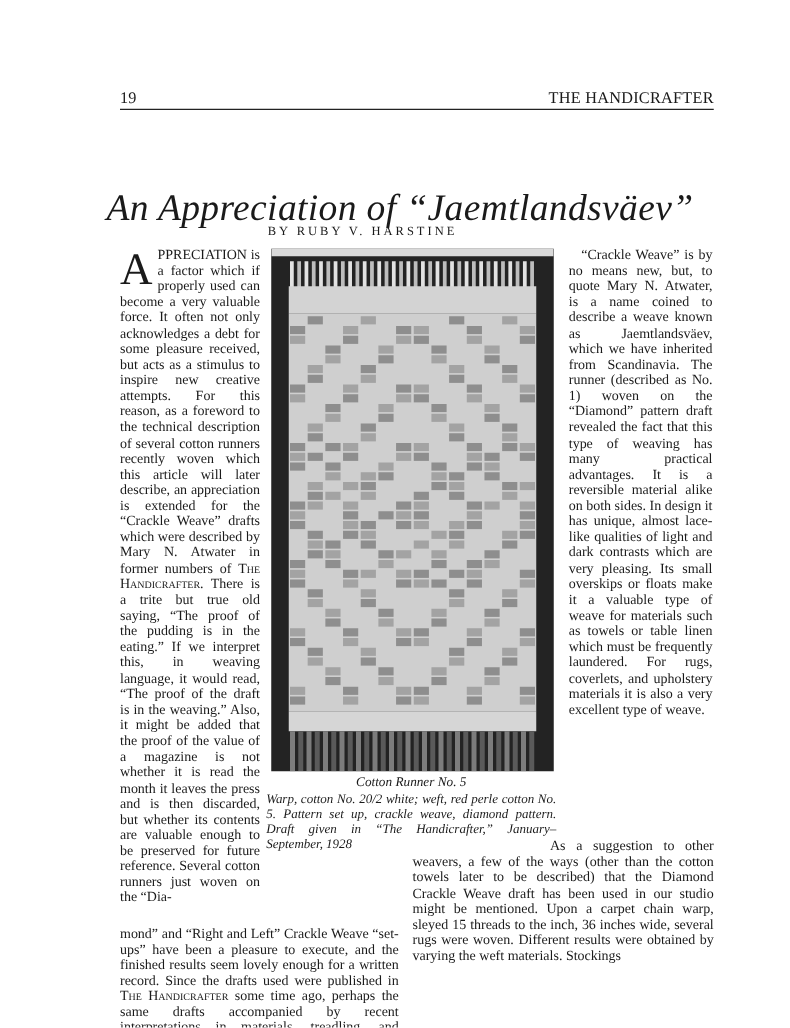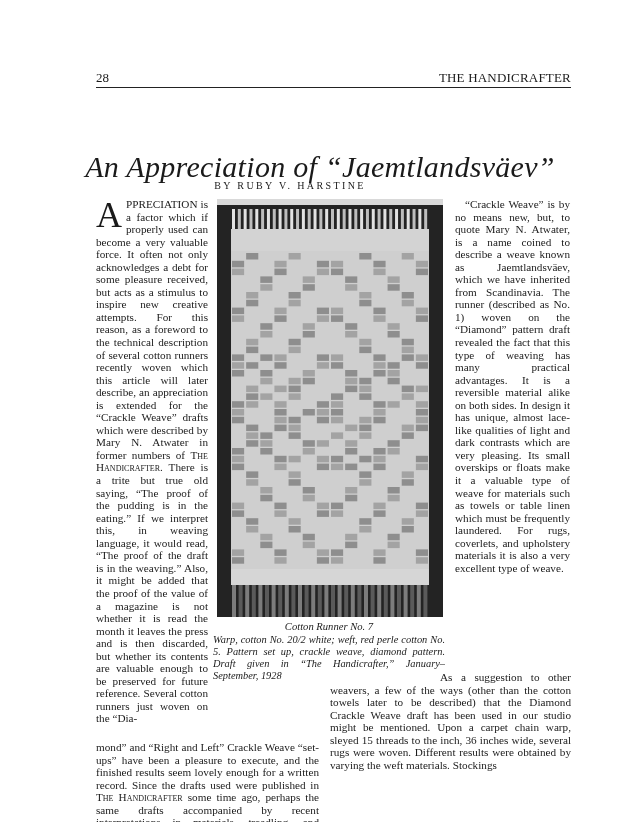--- a/index.html
+++ b/index.html
@@ -46,21 +46,21 @@
     left: 213px; top: 621px; width: 232px; font-style: italic;
     font-size: 10.4px; line-height: 12px; text-align: justify;
   }
   .caption .cap-title { text-align: center; font-size: 10.6px; margin-bottom: 1px; }
   .caption .cap-body { text-align-last: left; }
 </style>
 </head>
 <body>
 
 <div class="abs running-head">
-  <span class="page-no">28</span>
+  <span class="page-no">19</span>
   <span class="journal">THE HANDICRAFTER</span>
 </div>
 <div class="abs head-rule"></div>
 
 <h1 class="abs title" style="margin:0;font-weight:normal;">An Appreciation of “Jaemtlandsväev”</h1>
 <div class="abs byline">BY RUBY V. HARSTINE</div>
 
 <div class="abs col col-left">
   <p><span class="dropcap">A</span><span>PPRECIATION</span><span> is a factor which if properly used can become a very valuable force. It often not only acknowledges a debt for some pleasure received, but acts as a stimulus to inspire new creative attempts. For this reason, as a foreword to the technical description of several cotton runners recently woven which this article will later describe, an appreciation is extended for the “Crackle Weave” drafts which were described by Mary N. Atwater in former numbers of </span><span class="sc">The Handicrafter</span><span>. There is a trite but true old saying, “The proof of the pudding is in the eating.” If we interpret this, in weaving language, it would read, “The proof of the draft is in the weaving.” Also, it might be added that the proof of the value of a magazine is not whether it is read the month it leaves the press and is then discarded, but whether its contents are valuable enough to be preserved for future reference. Several cotton runners just woven on the “Dia-</span></p>
 </div>
@@ -352,21 +352,21 @@
       <rect x="173.39999999999998" y="386" width="4" height="32" fill="#7c7c7c"></rect>
       <rect x="180" y="386" width="4" height="32" fill="#5a5a5a"></rect>
       <rect x="186.6" y="386" width="4" height="32" fill="#7c7c7c"></rect>
       <rect x="193.2" y="386" width="4" height="32" fill="#5a5a5a"></rect>
       <rect x="199.79999999999998" y="386" width="4" height="32" fill="#7c7c7c"></rect>
       <rect x="206.39999999999998" y="386" width="4" height="32" fill="#5a5a5a"></rect>
     </svg>
 </div>
 
 <div class="abs caption">
-  <div class="cap-title">Cotton Runner No. 7</div>
+  <div class="cap-title">Cotton Runner No. 5</div>
   <div class="cap-body">Warp, cotton No. 20/2 white; weft, red perle cotton No. 5. Pattern set up, crackle weave, diamond pattern. Draft given in “The Handicrafter,” January–September, 1928</div>
 </div>
 
 <div class="abs col col-right">
   <p class="indent">“Crackle Weave” is by no means new, but, to quote Mary N. Atwater, is a name coined to describe a weave known as Jaemtlandsväev, which we have inherited from Scandinavia. The runner (described as No. 1) woven on the “Diamond” pattern draft revealed the fact that this type of weaving has many practical advantages. It is a reversible material alike on both sides. In design it has unique, almost lace-like qualities of light and dark contrasts which are very pleasing. Its small overskips or floats make it a valuable type of weave for materials such as towels or table linen which must be frequently laundered. For rugs, coverlets, and upholstery materials it is also a very excellent type of weave.</p>
 </div>
 
 <div class="abs col col-bottom">
   <p><span>mond” and “Right and Left” Crackle Weave “set-ups” have been a pleasure to execute, and the finished results seem lovely enough for a written record. Since the drafts used were published in </span><span class="sc">The Handicrafter</span><span> some time ago, perhaps the same drafts accompanied by recent interpretations in materials, treadling, and finishes can be re-sub-</span></p>
 </div>

